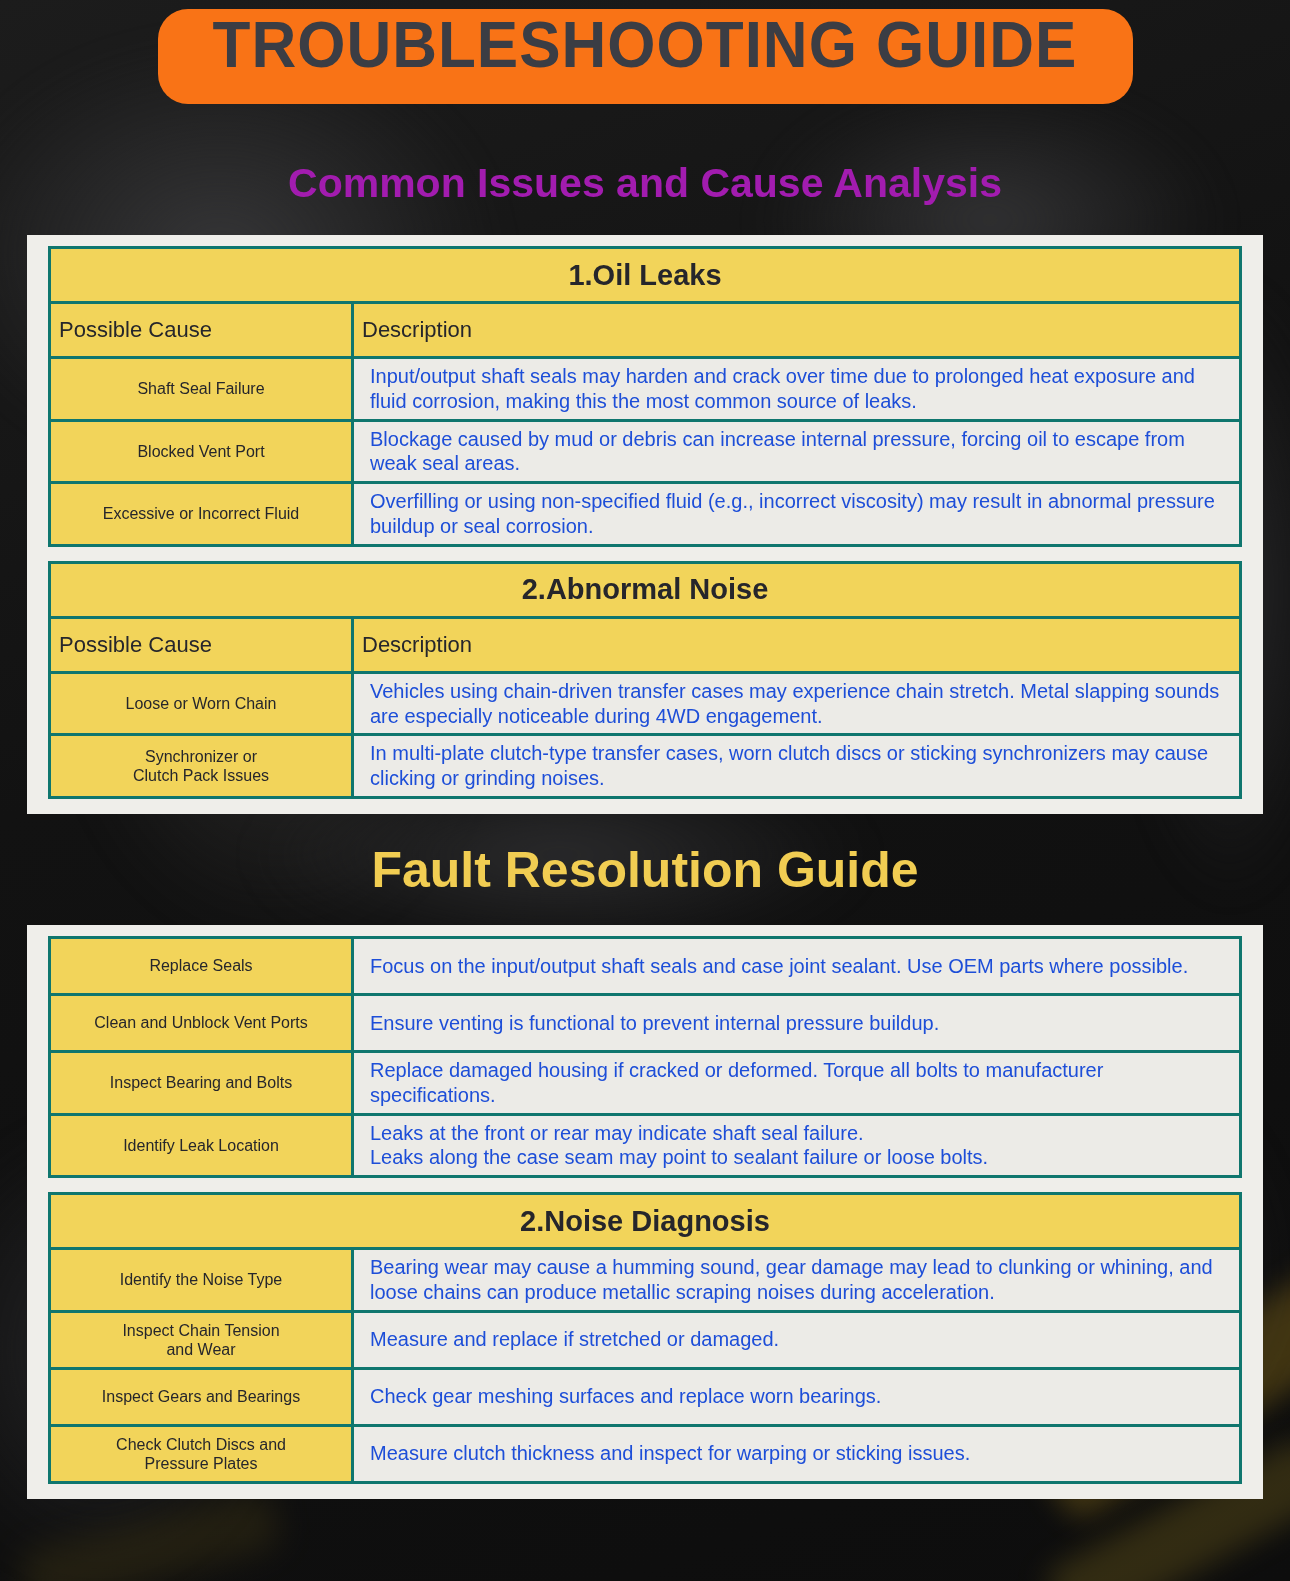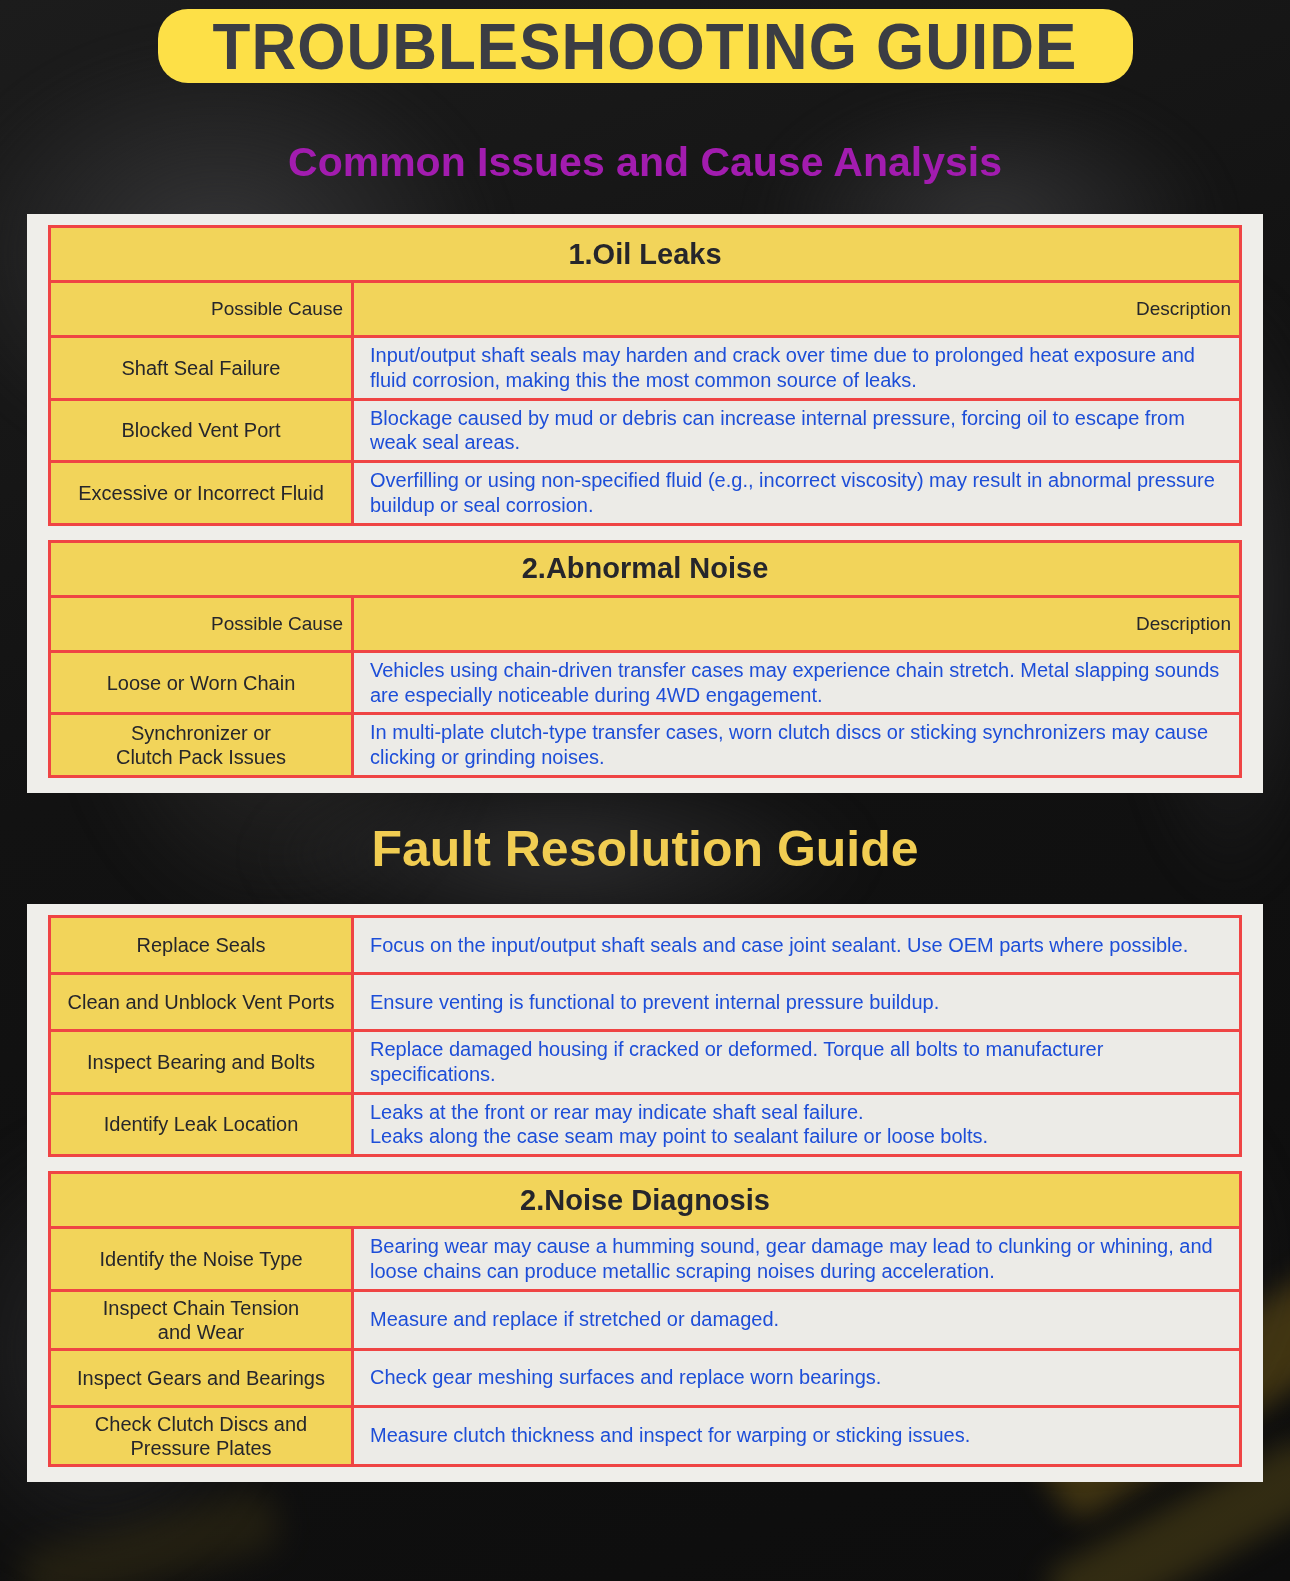--- a/index.html
+++ b/index.html
@@ -24,25 +24,25 @@
   .b7  { left: 250px;  top: 760px;   width: 620px; height: 190px; background: radial-gradient(closest-side, #333335, rgba(20,20,20,0)); opacity:.8; }
   .b8  { left: 1020px; top: 1330px;  width: 420px; height: 90px;  background: #6b5516; transform: rotate(-32deg); filter: blur(14px); opacity:.55; border-radius: 20px; }
   .b9  { left: 1040px; top: 1500px;  width: 300px; height: 70px;  background: #574a18; transform: rotate(-28deg); filter: blur(14px); opacity:.5; border-radius: 20px; }
   .b10 { left: 20px;   top: 1520px;  width: 260px; height: 60px;  background: #3a3214; transform: rotate(-15deg); filter: blur(16px); opacity:.45; border-radius: 20px; }
   .b11 { left: 870px;  top: 1050px;  width: 420px; height: 420px; background: radial-gradient(closest-side, #242426, rgba(20,20,20,0)); opacity:.9; }
 
   .content { position: relative; z-index: 1; }
 
   
   .banner {
-    width: 975px; height: 74px;
+    width: 975px; height: 95px;
     margin: 9px auto 0;
-    background: #fde047;
+    background: #f97316;
     border-radius: 30px;
-    display: flex; align-items: center; justify-content: center;
+    display: flex; align-items: flex-start; justify-content: center;
   }
   .banner h1 {
     margin: 0;
     font-size: 62px;
     font-weight: bold;
     letter-spacing: 1px;
     color: #3B3D44;
     transform: scaleY(1.06);
     white-space: nowrap;
   }
@@ -66,44 +66,44 @@
 
   table.tbl {
     width: 100%;
     border-collapse: collapse;
     table-layout: fixed;
     background: #ECEBE7;
   }
   table.tbl + table.tbl { margin-top: 14px; }
   .col-cause { width: 303px; }
 
-  .tbl td { border: 3px solid #ef4444; }
+  .tbl td { border: 3px solid #0f766e; }
 
   td.sec-title {
     background: #F2D45A;
     text-align: center;
     font-size: 29px;
     font-weight: bold;
     color: #26262B;
     height: 48px;
     padding: 2px 8px;
   }
   tr.col-head-row td {
     background: #F2D45A;
-    text-align: right;
-    font-size: 19px;
+    text-align: left;
+    font-size: 22px;
     color: #26262B;
     height: 48px;
     padding: 2px 8px;
   }
   tr.data-row td { height: 44px; }
   td.cause {
     background: #F2D45A;
     text-align: center;
-    font-size: 20px;
+    font-size: 16px;
     color: #26262B;
     padding: 4px 10px;
     line-height: 1.2;
     white-space: pre-line;
   }
   td.desc {
     background: #ECEBE7;
     font-size: 20px;
     color: #1d4ed8;
     padding: 5px 16px;

